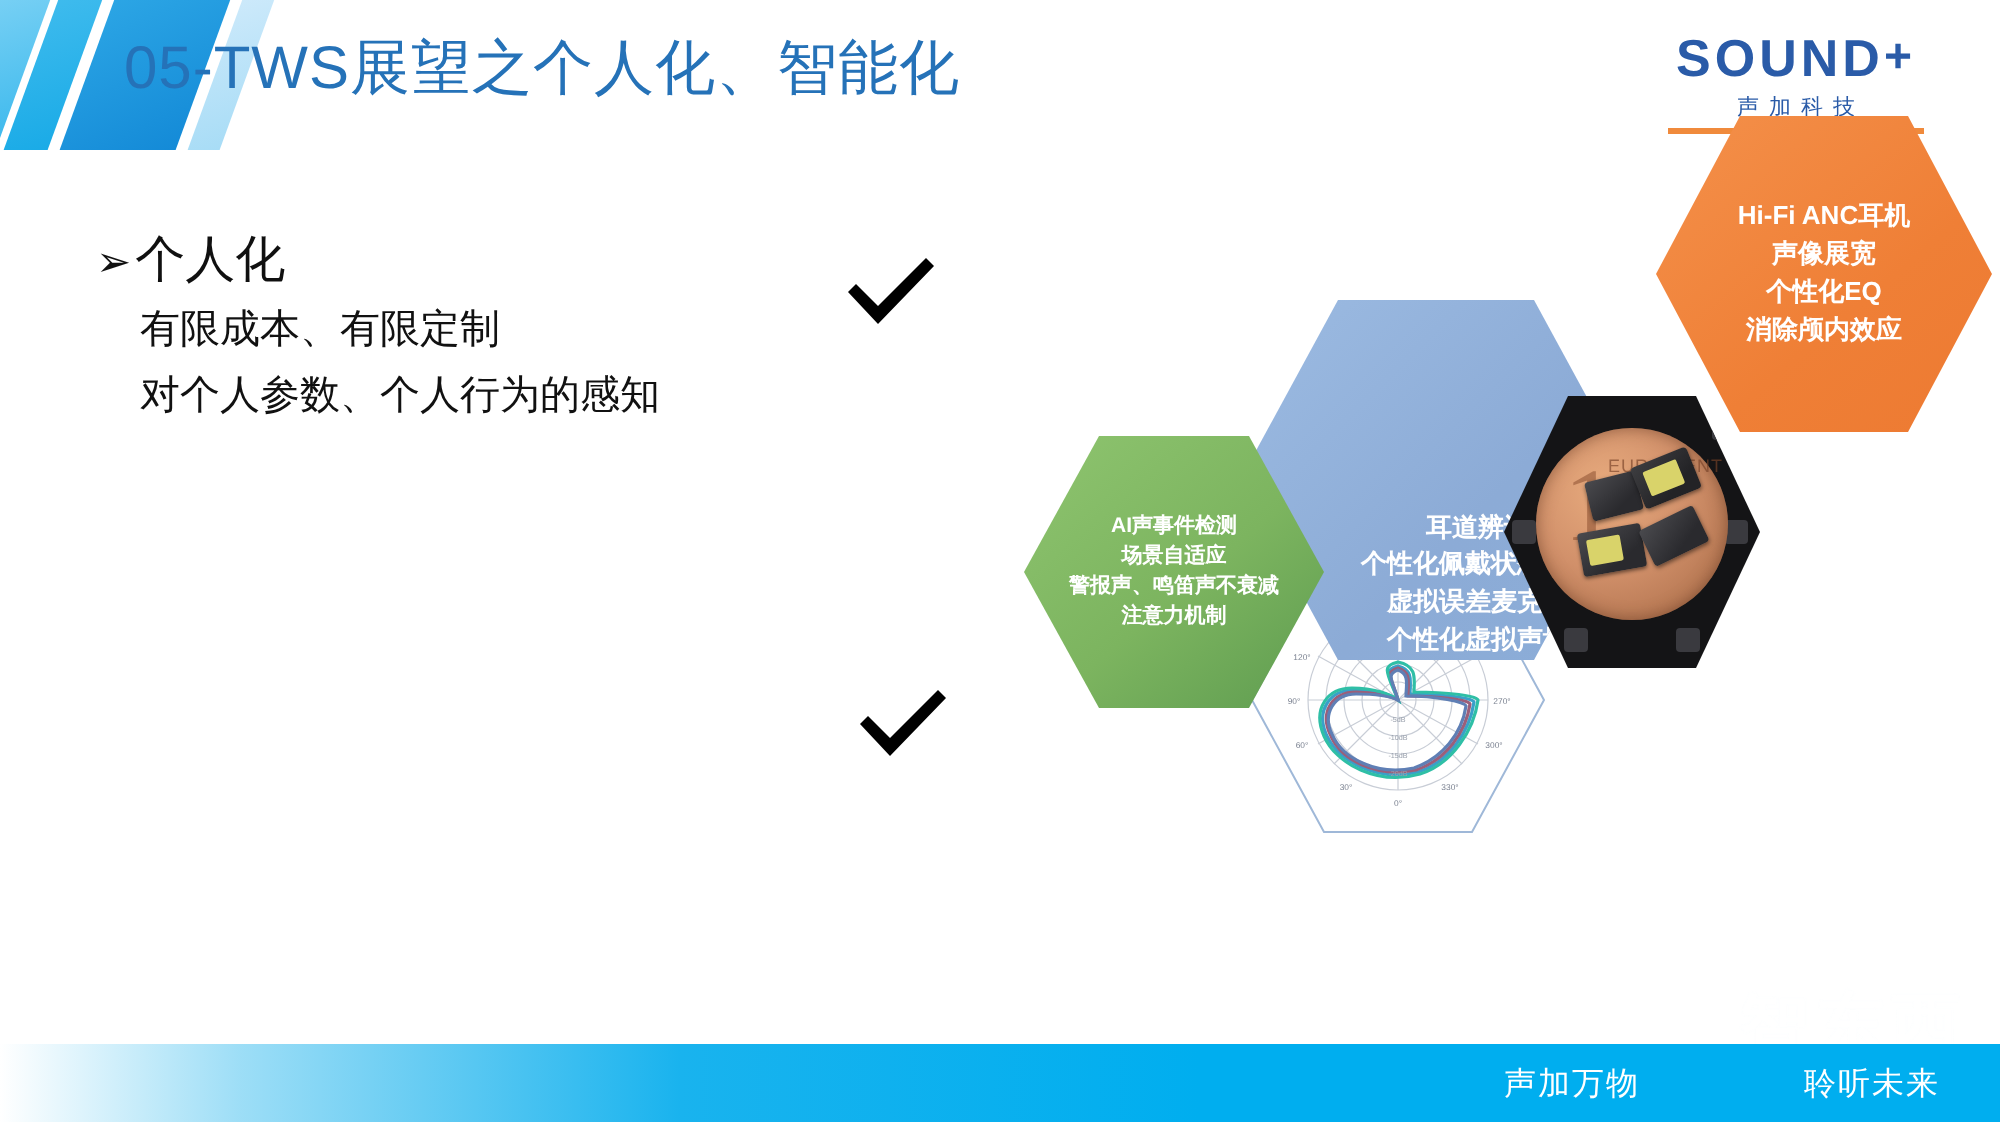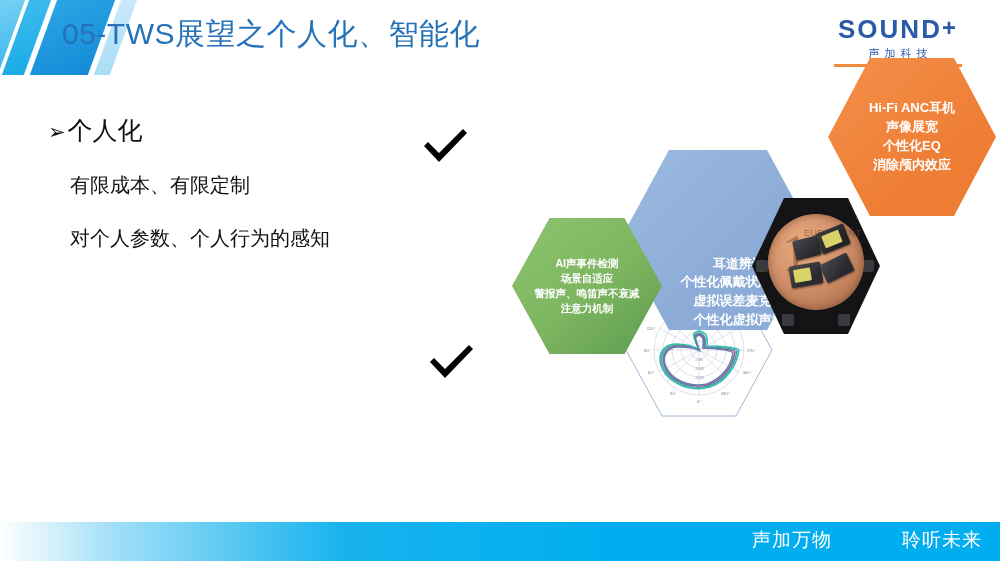--- a/index.html
+++ b/index.html
@@ -93,21 +93,21 @@
     line-height: 1.2;
   }
   .bullet-head .arrow {
     font-size: 21px;
     margin-right: 2px;
   }
   .bullet-line {
     font-size: 20px;
     color: #111111;
     white-space: nowrap;
-    margin-top: 28px;
+    margin-top: 8px;
     padding-left: 22px;
     line-height: 1.25;
   }
   .check {
     position: absolute;
     width: 54px;
     height: 54px;
   }
   .check svg { display: block; }
 
@@ -229,21 +229,21 @@
     position: absolute;
     left: 0; bottom: 0;
     width: 1000px; height: 39px;
     background: linear-gradient(90deg, rgba(255,255,255,1) 0%, rgba(140,216,245,.85) 12%, #19b3ee 34%, #00aeef 60%, #00aeef 100%);
     z-index: 9;
   }
   .bar-text {
     position: absolute;
     bottom: 8px;
     color: #ffffff;
-    font-size: 19px;
+    font-size: 16px;
     letter-spacing: 1px;
   }
   #bar-left  { left: 752px; }
   #bar-right { left: 878px; margin-left: 24px; }
 
   
   #watermark {
     position: absolute;
     right: 16px;
     bottom: 18px;

